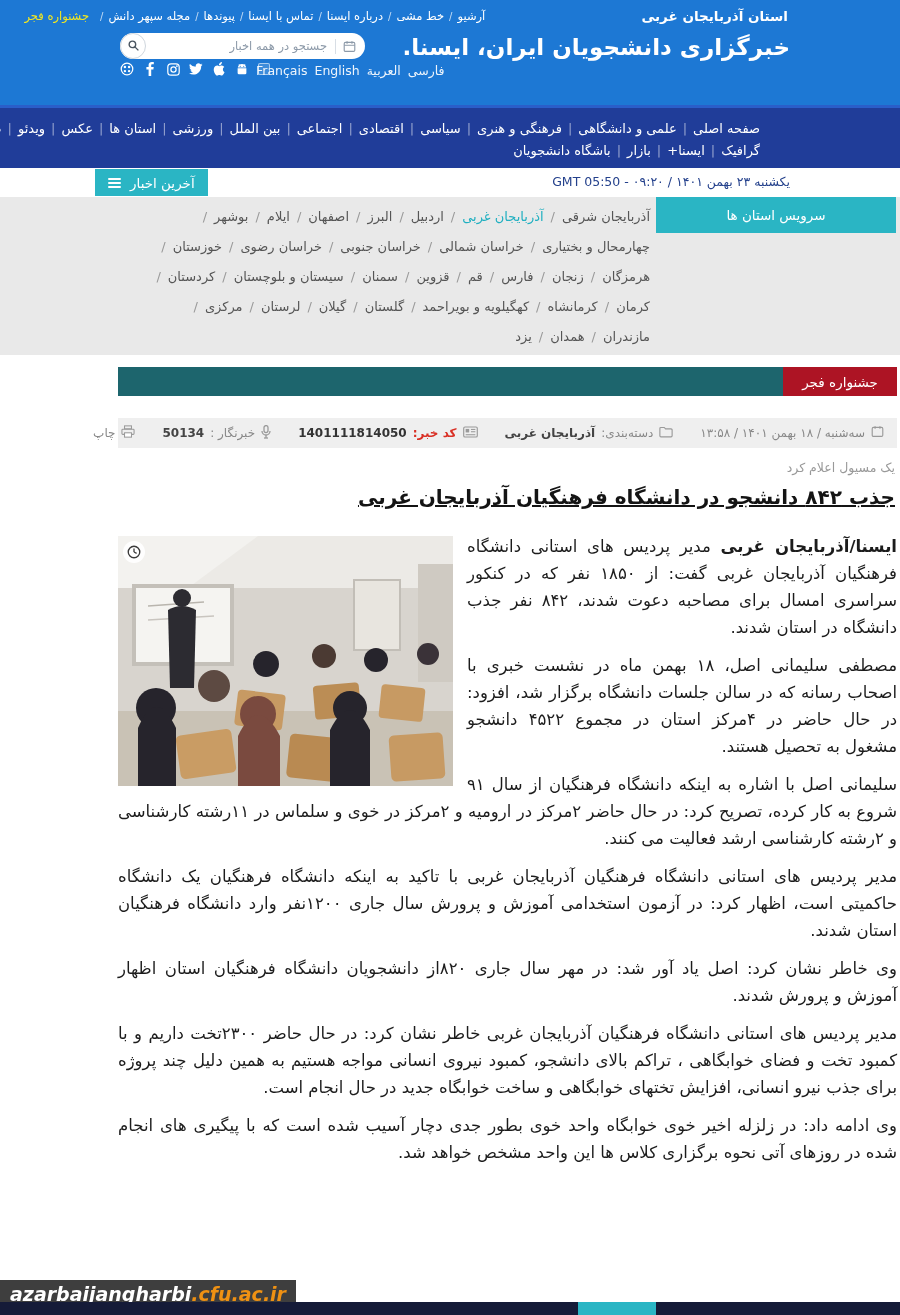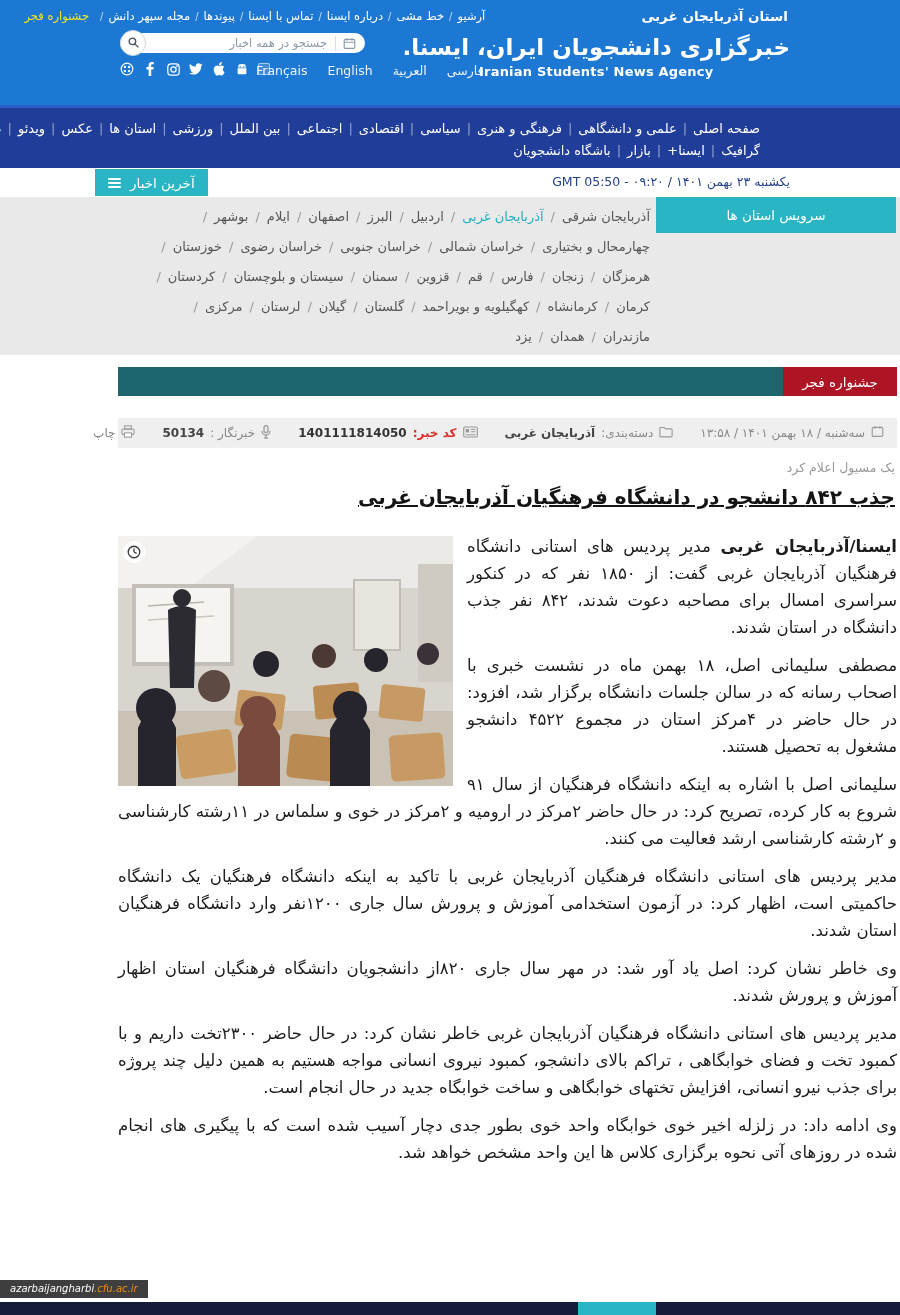--- a/index.html
+++ b/index.html
@@ -8,32 +8,32 @@
   .page { position:relative; width:900px; height:1315px; margin:0 auto; background:#fff; overflow:hidden; }
 
   
   .hdr { position:relative; width:100%; height:105px; background:#1d78d4; }
   .top-links { position:absolute; top:9px; left:95px; direction:rtl; display:flex; align-items:center;
                color:#fff; font-size:11.5px; white-space:nowrap; }
   .top-links .li-sep { opacity:.75; margin:0 5px; font-size:10px; }
   .festival-link { color:#f2e71f; font-size:11.5px; cursor:pointer; }
   .top-province { position:absolute; top:8px; right:112px; color:#fff; font-size:13.5px; font-weight:bold; direction:rtl; }
 
-  .search-pill { position:absolute; top:33px; left:120px; width:245px; height:20px; background:#fff;
+  .search-pill { position:absolute; top:33px; left:120px; width:245px; height:26px; background:#fff;
                  border-radius:14px; direction:rtl; display:flex; align-items:center; padding:0 9px; }
   .pill-cal { display:flex; align-items:center; padding-left:7px; border-left:1px solid #d8dee5; height:15px; }
   .pill-placeholder { color:#8d9aa9; font-size:11.5px; padding:0 8px; flex:1; text-align:right; }
   .pill-search-btn { width:26px; height:26px; border-radius:50%; background:#fff; border:1px solid #cfd6dd;
                      display:flex; align-items:center; justify-content:center; margin-left:-9px; cursor:pointer; }
 
   .socials { position:absolute; top:62px; left:120px; display:flex; align-items:center; gap:9px; }
   .soc { width:14px; height:14px; display:flex; align-items:center; justify-content:center; color:#fff;
          font-size:12px; font-weight:bold; cursor:pointer; }
   .icon-ph { width:12px; height:12px; border:1px solid rgba(255,255,255,.55); border-radius:2px; background:rgba(255,255,255,.15); }
-  .langs { position:absolute; top:63px; left:256px; display:flex; gap:20px;text-align:center; }
+  .langs { position:absolute; top:63px; left:256px; display:flex; gap:7px;text-align:center; }
   .langs .li-item { color:rgba(255,255,255,.92); font-size:12.5px; cursor:pointer; }
 
   .logo { position:absolute; top:30px; right:110px; text-align:center; color:#fff; direction:rtl; }
   .logo-fa { font-size:23px; font-weight:bold; letter-spacing:-.5px; line-height:34px; }
   .logo-en { font-size:13px; font-weight:bold; letter-spacing:.2px; direction:ltr; }
 
   
   .nav { width:100%; height:63px; background:#203d99; border-top:3px solid #2a5ec9; direction:rtl; padding:11px 140px 0 0; }
   .nav-row { color:#fff; font-size:13px; line-height:20px; white-space:nowrap; }
   .nav-row + .nav-row { margin-top:2px; }
@@ -79,22 +79,22 @@
 
   .article-body { margin-top:21px; color:#1c1c1c; font-size:16.5px; line-height:27px; text-align:justify; }
   .article-body p { margin-bottom:11px; }
   .lead-source { font-weight:bold; }
 
   .article-img { float:left; width:335px; height:250px; margin:3px 14px 10px 0; position:relative; background:#d9d5cf; }
   .img-clock { position:absolute; top:5px; left:5px; width:22px; height:22px; background:rgba(255,255,255,.92);
                border-radius:50%; display:flex; align-items:center; justify-content:center; }
 
   
-  .watermark { position:absolute; left:0; top:1280px; background:#3e3e3e; padding:3px 10px 4px; font-size:10px;
-               font-style:italic; font-weight:normal; direction:ltr; }
+  .watermark { position:absolute; left:0; top:1280px; background:#3e3e3e; padding:3px 10px 4px; font-size:19px;
+               font-style:italic; font-weight:bold; direction:ltr; }
   .wm-site { color:#fff; }
   .wm-domain { color:#ef9113; }
   .bottom-bar { position:absolute; left:0; bottom:0; width:900px; height:13px; background:#151b38; }
   .bottom-accent { position:absolute; left:578px; top:0; width:78px; height:13px; background:#2ab5c4; }
 </style>
 </head>
 <body>
 
 <div class="page">
 
@@ -184,21 +184,20 @@
 
     <div class="langs">
         <span class="li-item">Français</span>
         <span class="li-item">English</span>
         <span class="li-item">العربية</span>
         <span class="li-item">فارسی</span>
       </div>
 
     <div class="logo">
       <div class="logo-fa">خبرگزاری دانشجویان ایران، ایسنا.</div>
-      <div class="logo-en">Iranian Students' News Agency</div>
     </div>
   </header>
 
   <nav class="nav">
     <div class="nav-row"><span class="li-item">صفحه اصلی</span><span class="li-sep">|</span><span class="li-item">علمی و دانشگاهی</span><span class="li-sep">|</span><span class="li-item">فرهنگی و هنری</span><span class="li-sep">|</span><span class="li-item">سیاسی</span><span class="li-sep">|</span><span class="li-item">اقتصادی</span><span class="li-sep">|</span><span class="li-item">اجتماعی</span><span class="li-sep">|</span><span class="li-item">بین الملل</span><span class="li-sep">|</span><span class="li-item">ورزشی</span><span class="li-sep">|</span><span class="li-item">استان ها</span><span class="li-sep">|</span><span class="li-item">عکس</span><span class="li-sep">|</span><span class="li-item">ویدئو</span><span class="li-sep">|</span><span class="li-item">صوت</span></div>
     <div class="nav-row"><span class="li-item">گرافیک</span><span class="li-sep">|</span><span class="li-item">ایسنا+</span><span class="li-sep">|</span><span class="li-item">بازار</span><span class="li-sep">|</span><span class="li-item">باشگاه دانشجویان</span></div>
   </nav>
 
   <div class="datebar">
     <span class="date-text">یکشنبه ۲۳ بهمن ۱۴۰۱ / ۰۹:۲۰ - GMT 05:50</span>

